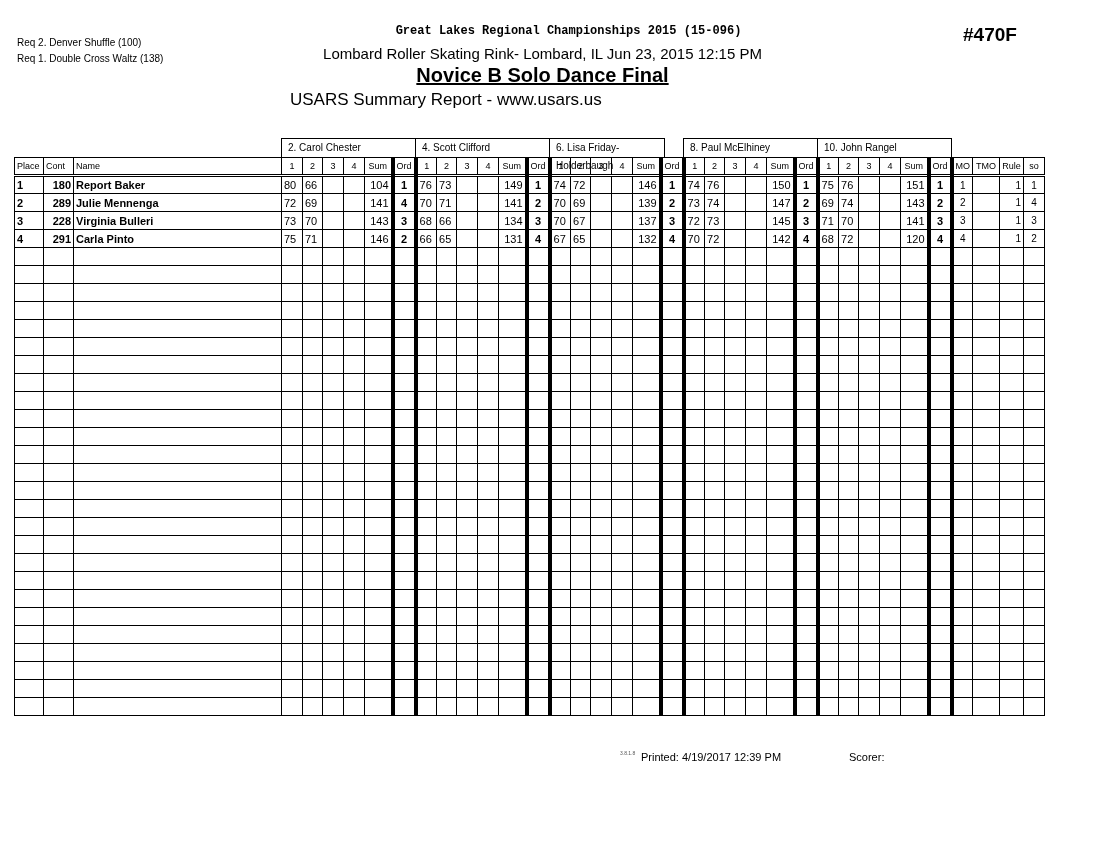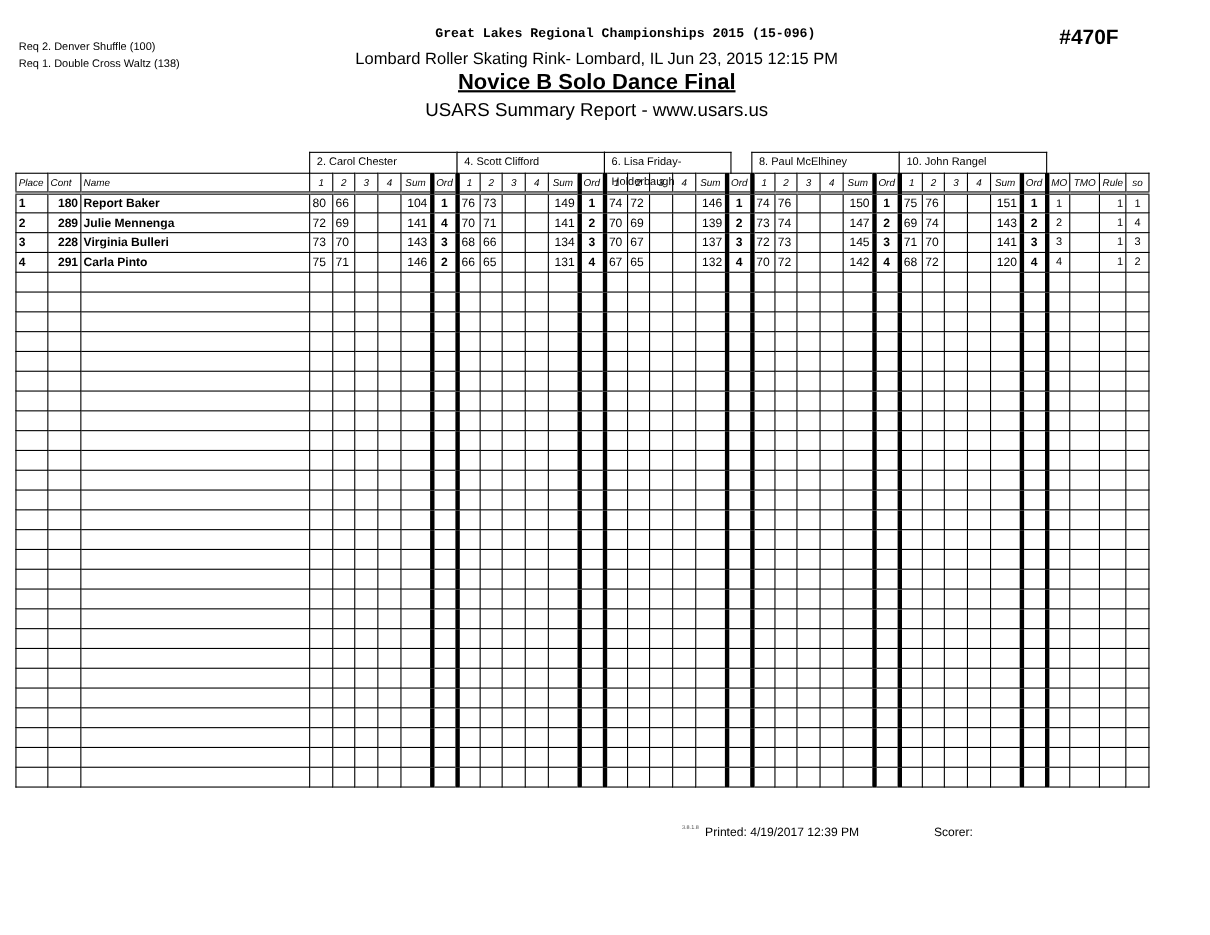--- a/index.html
+++ b/index.html
@@ -3,21 +3,21 @@
 <meta charset="utf-8">
 <style>
   html, body { margin:0; padding:0; background:#ffffff; }
   body { width:1100px; height:850px; position:relative; overflow:hidden; font-family:"Liberation Sans", sans-serif; color:#000; }
   .abs { position:absolute; white-space:nowrap; }
   .req { left:17px; font-size:10px; line-height:11px; }
   .title { font-weight:bold; text-align:center; }
   .hdr-name { position:absolute; font-size:10px; line-height:18px; padding-left:6px; border:1px solid #000; border-bottom:none; box-sizing:border-box; background:#fff; }
   table.grid { position:absolute; left:14px; top:157px; border-collapse:collapse; table-layout:fixed; font-size:10px; }
   table.grid td { border:1px solid #000; height:18px; padding:0 2px; box-sizing:border-box; overflow:hidden; white-space:nowrap; }
-  table.grid tr.colhdr td { height:18px; font-size:9px;font-style:italic; }
+  table.grid tr.colhdr td { height:18px; font-size:9px; }
   table.grid tr.colhdr td.c-name { text-align:left; }
   table.grid tr.colhdr { border-bottom:3px double #000; }
   table.grid tr.colhdr td { border-bottom:3px double #000; }
   .num { text-align:right; }
   .ctr { text-align:center; }
   .score { text-align:left; font-size:11px; }
   .sum { text-align:right; font-size:11px; }
   .ord { text-align:center; font-weight:bold; font-size:11px; }
   .thickL { border-left:4px solid #000 !important; }
   .thickR { border-right:4px solid #000 !important; }
@@ -28,21 +28,21 @@
 </style>
 </head>
 <body>
 
 <div class="abs req" style="top:25px;margin-top:28px;">Req  1.  Double Cross Waltz (138)</div>
 <div class="abs req" style="top:37px;">Req  2.  Denver Shuffle (100)</div>
 
 <div class="abs title" style="left:306px; width:525px; top:24px; font-size:12px;font-family:Liberation Mono, monospace;">Great Lakes Regional Championships 2015 (15-096)</div>
 <div class="abs" style="left:290px; width:505px; top:45px; font-size:15px; text-align:center;">Lombard Roller Skating Rink- Lombard, IL  Jun 23, 2015  12:15 PM</div>
 <div class="abs title" style="left:290px; width:505px; top:64px; font-size:20px;text-decoration:underline;">Novice B Solo Dance Final</div>
-<div class="abs" style="left:290px; width:505px; top:90px; font-size:17px; text-align:center;">USARS Summary Report - www.usars.us</div>
+<div class="abs" style="left:290px; width:505px; top:90px; font-size:17px; text-align:left;">USARS Summary Report - www.usars.us</div>
 <div class="abs" style="left:963px; top:24px; font-size:19px; font-weight:bold;">#470F</div>
 
 <div id="judge-headers">
     <div class="hdr-name" style="left: 281px; top: 138px; width: 135px; height: 20px;">2.  Carol Chester</div>
     <div class="hdr-name" style="left: 415px; top: 138px; width: 135px; height: 20px;">4.  Scott Clifford</div>
     <div class="hdr-name" style="left: 549px; top: 138px; width: 116px; height: 20px;">6.  Lisa Friday-Holderbaugh</div>
     <div class="hdr-name" style="left: 683px; top: 138px; width: 135px; height: 20px;">8.  Paul McElhiney</div>
     <div class="hdr-name" style="left: 817px; top: 138px; width: 135px; height: 20px;">10.  John Rangel</div>
   </div>
 

